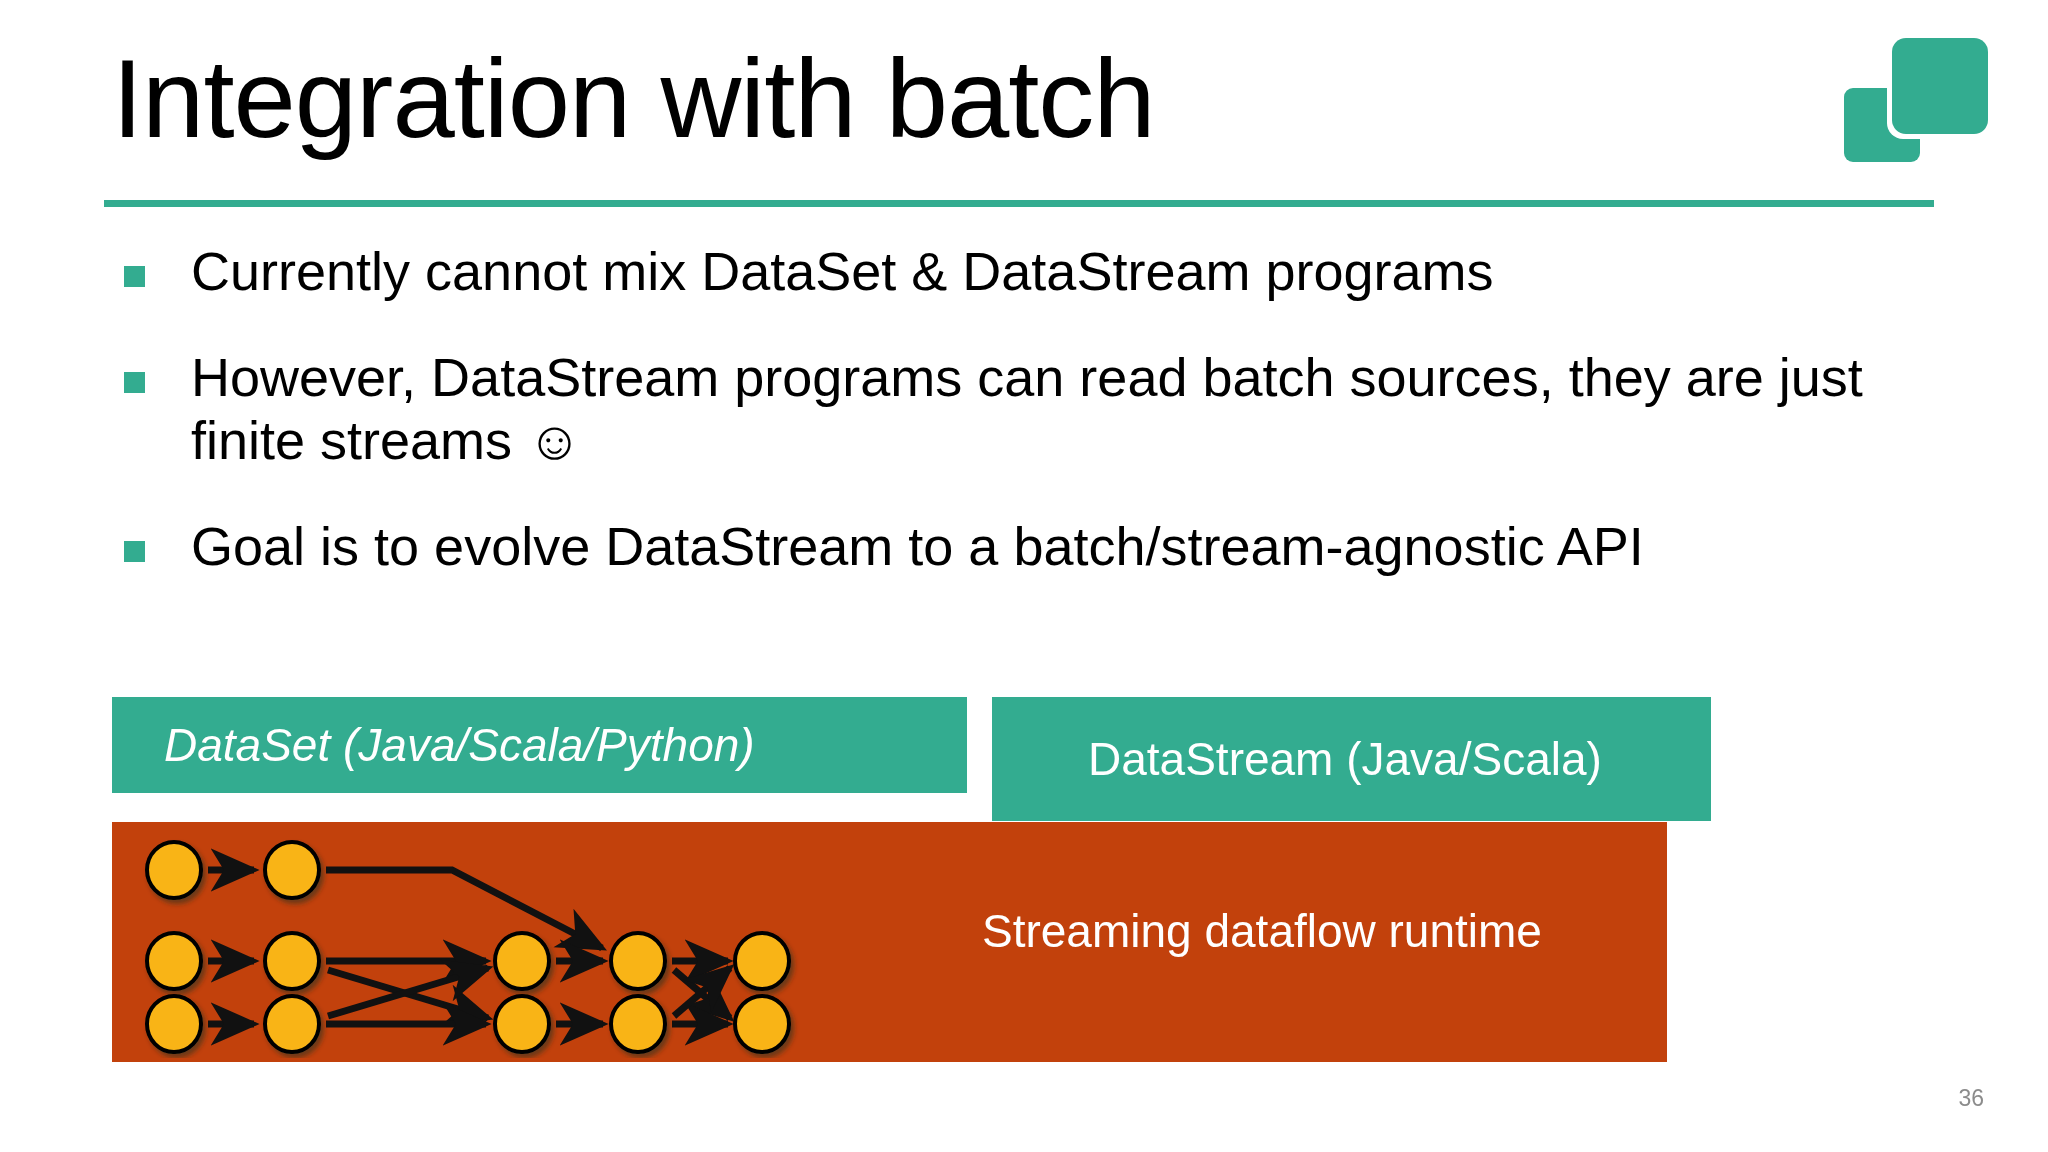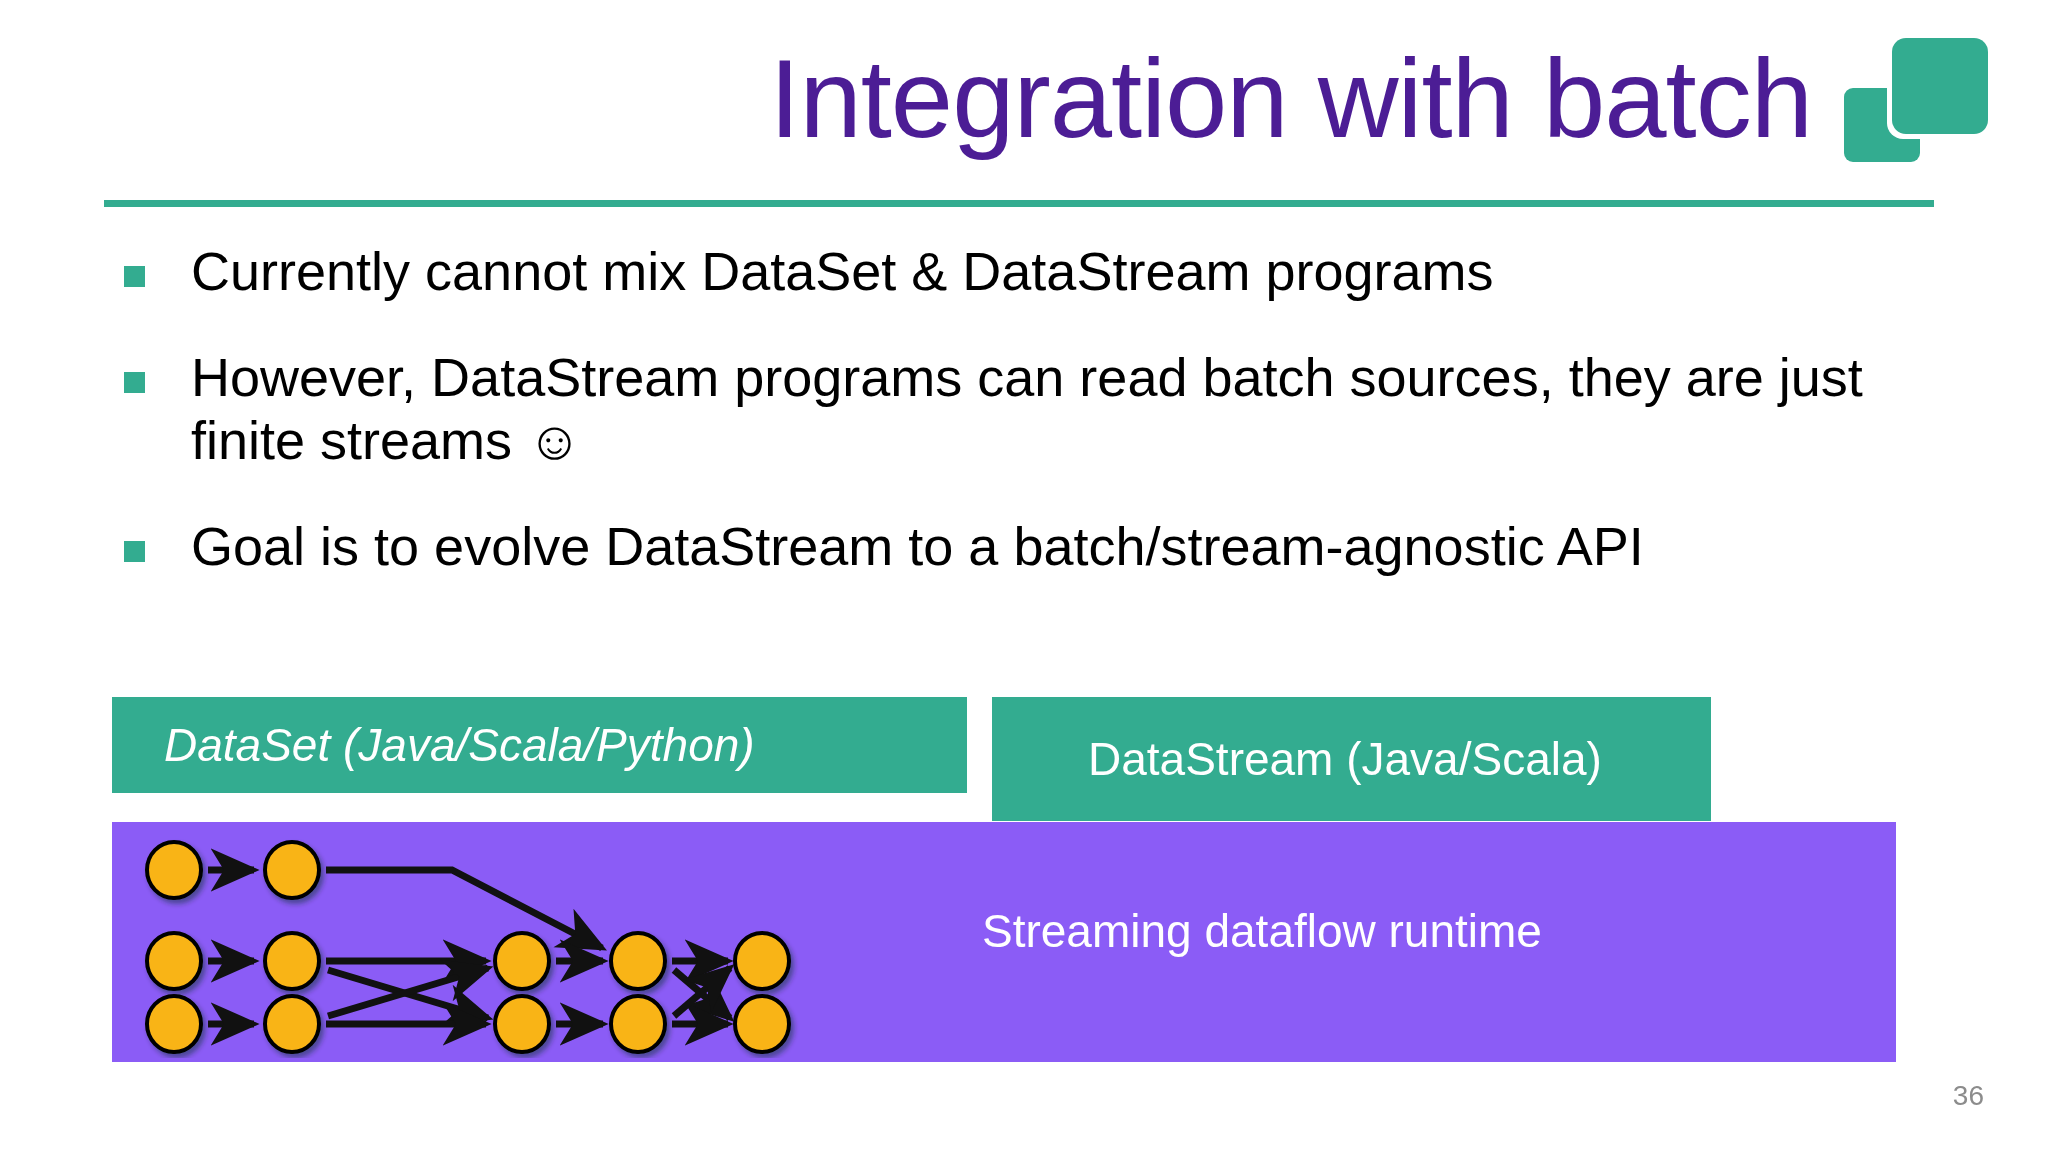--- a/index.html
+++ b/index.html
@@ -24,24 +24,23 @@
     left: 112px;
     top: 40px;
     width: 1700px;
     height: 150px;
   }
   #slide-title {
     font-family: "Liberation Sans", sans-serif;
     font-size: 112px;
     font-weight: 400;
     line-height: 1.05;
-    color: #4c1d95;
+    color: #000000;
     letter-spacing: -1px;
     white-space: nowrap;
-    text-align: right;
   }
   #title-rule {
     position: absolute;
     left: 104px;
     top: 200px;
     width: 1830px;
     height: 7px;
     background: #33AC90;
   }
 
@@ -128,23 +127,23 @@
     color: #ffffff;
     padding-left: 52px;
     white-space: nowrap;
   }
 
   
   #box-runtime {
     position: absolute;
     left: 112px;
     top: 822px;
-    width: 1784px;
+    width: 1555px;
     height: 240px;
-    background: #8b5cf6;
+    background: #c2410c;
   }
   #runtime-label {
     position: absolute;
     left: 870px;
     top: 82px;
     font-family: "Liberation Sans", sans-serif;
     font-size: 46px;
     color: #ffffff;
     white-space: nowrap;
   }
@@ -240,15 +239,15 @@
         <ellipse cx="400" cy="133" rx="27" ry="28"></ellipse>
         <ellipse cx="400" cy="196" rx="27" ry="28"></ellipse>
         <ellipse cx="516" cy="133" rx="27" ry="28"></ellipse>
         <ellipse cx="516" cy="196" rx="27" ry="28"></ellipse>
         <ellipse cx="640" cy="133" rx="27" ry="28"></ellipse>
         <ellipse cx="640" cy="196" rx="27" ry="28"></ellipse>
       </g>
     </svg>
   </div>
 
-  <div style="position:absolute; right:64px; bottom:40px; font-size:28px; color:#8c8c8c; font-family:'Liberation Sans', sans-serif;">36</div>
+  <div style="position:absolute; right:64px; bottom:40px; font-size:23px; color:#8c8c8c; font-family:'Liberation Sans', sans-serif;">36</div>
 
 </div>
 
 </body></html>

